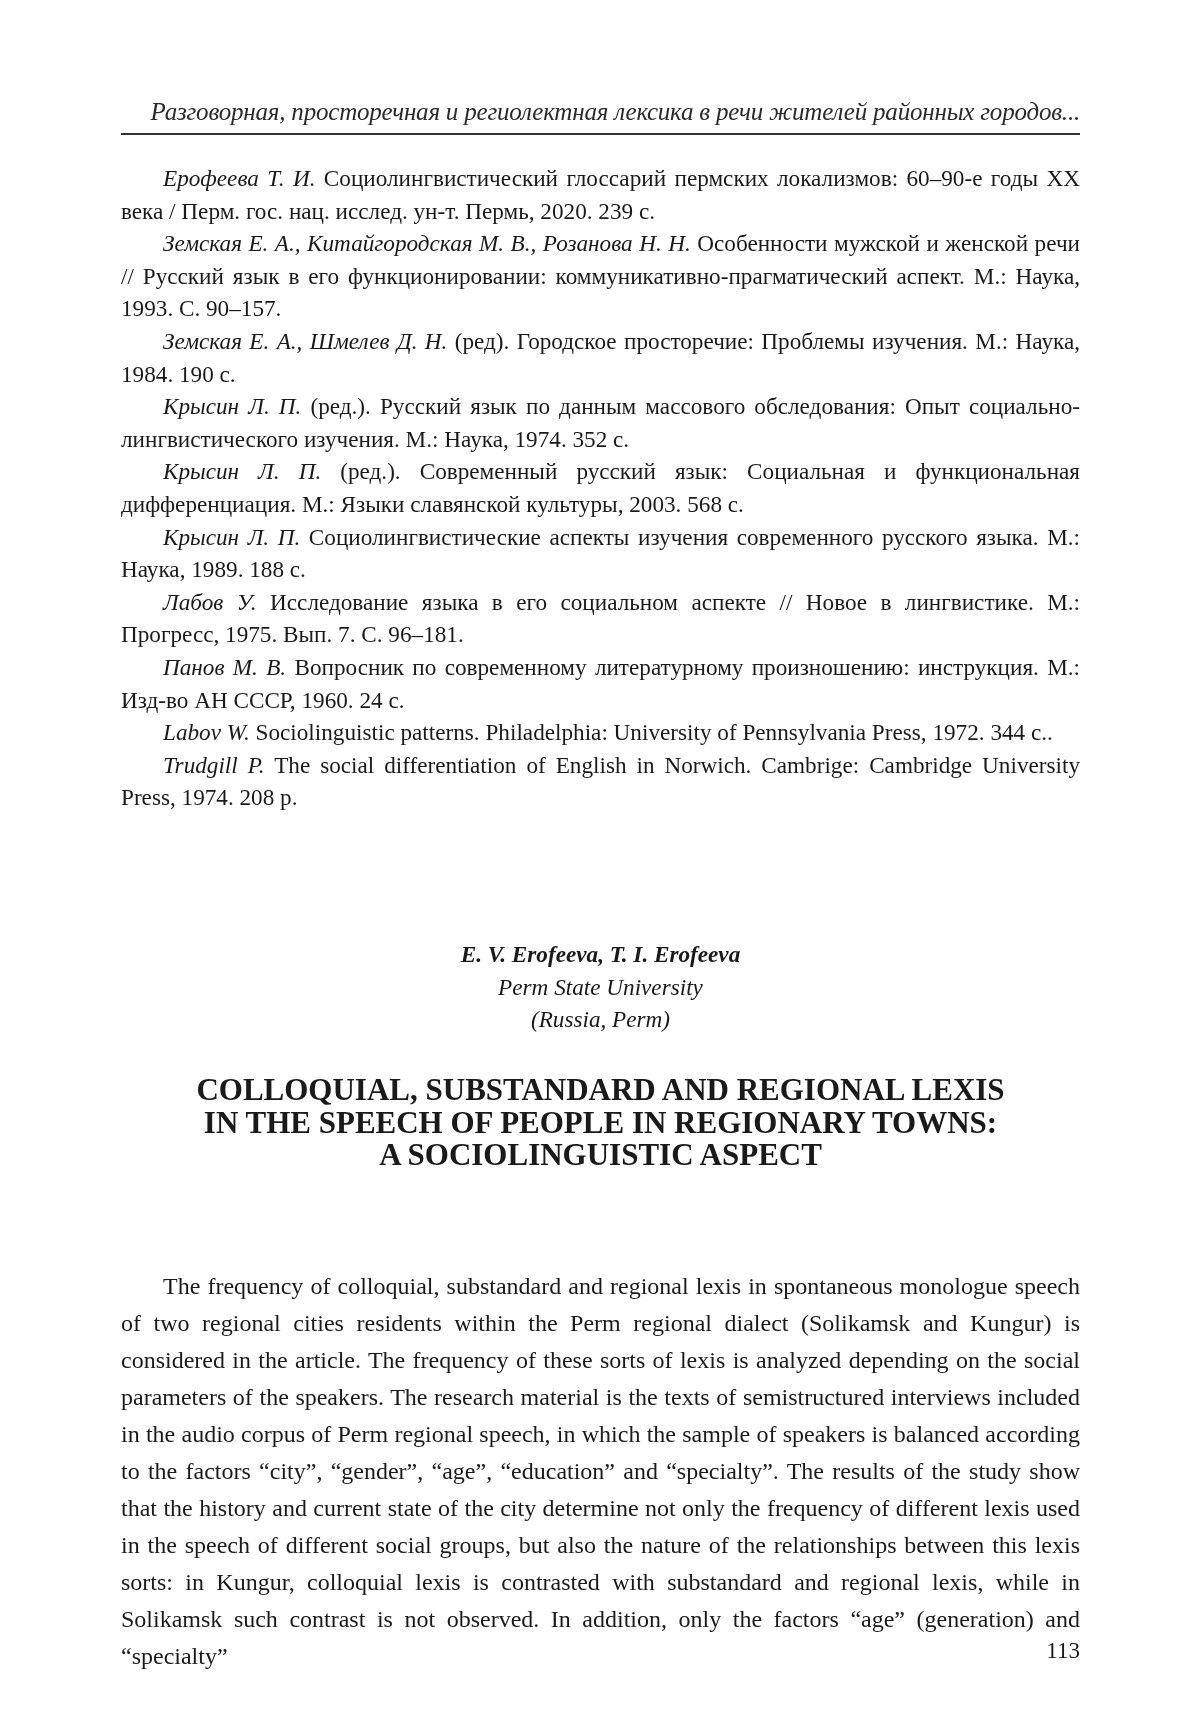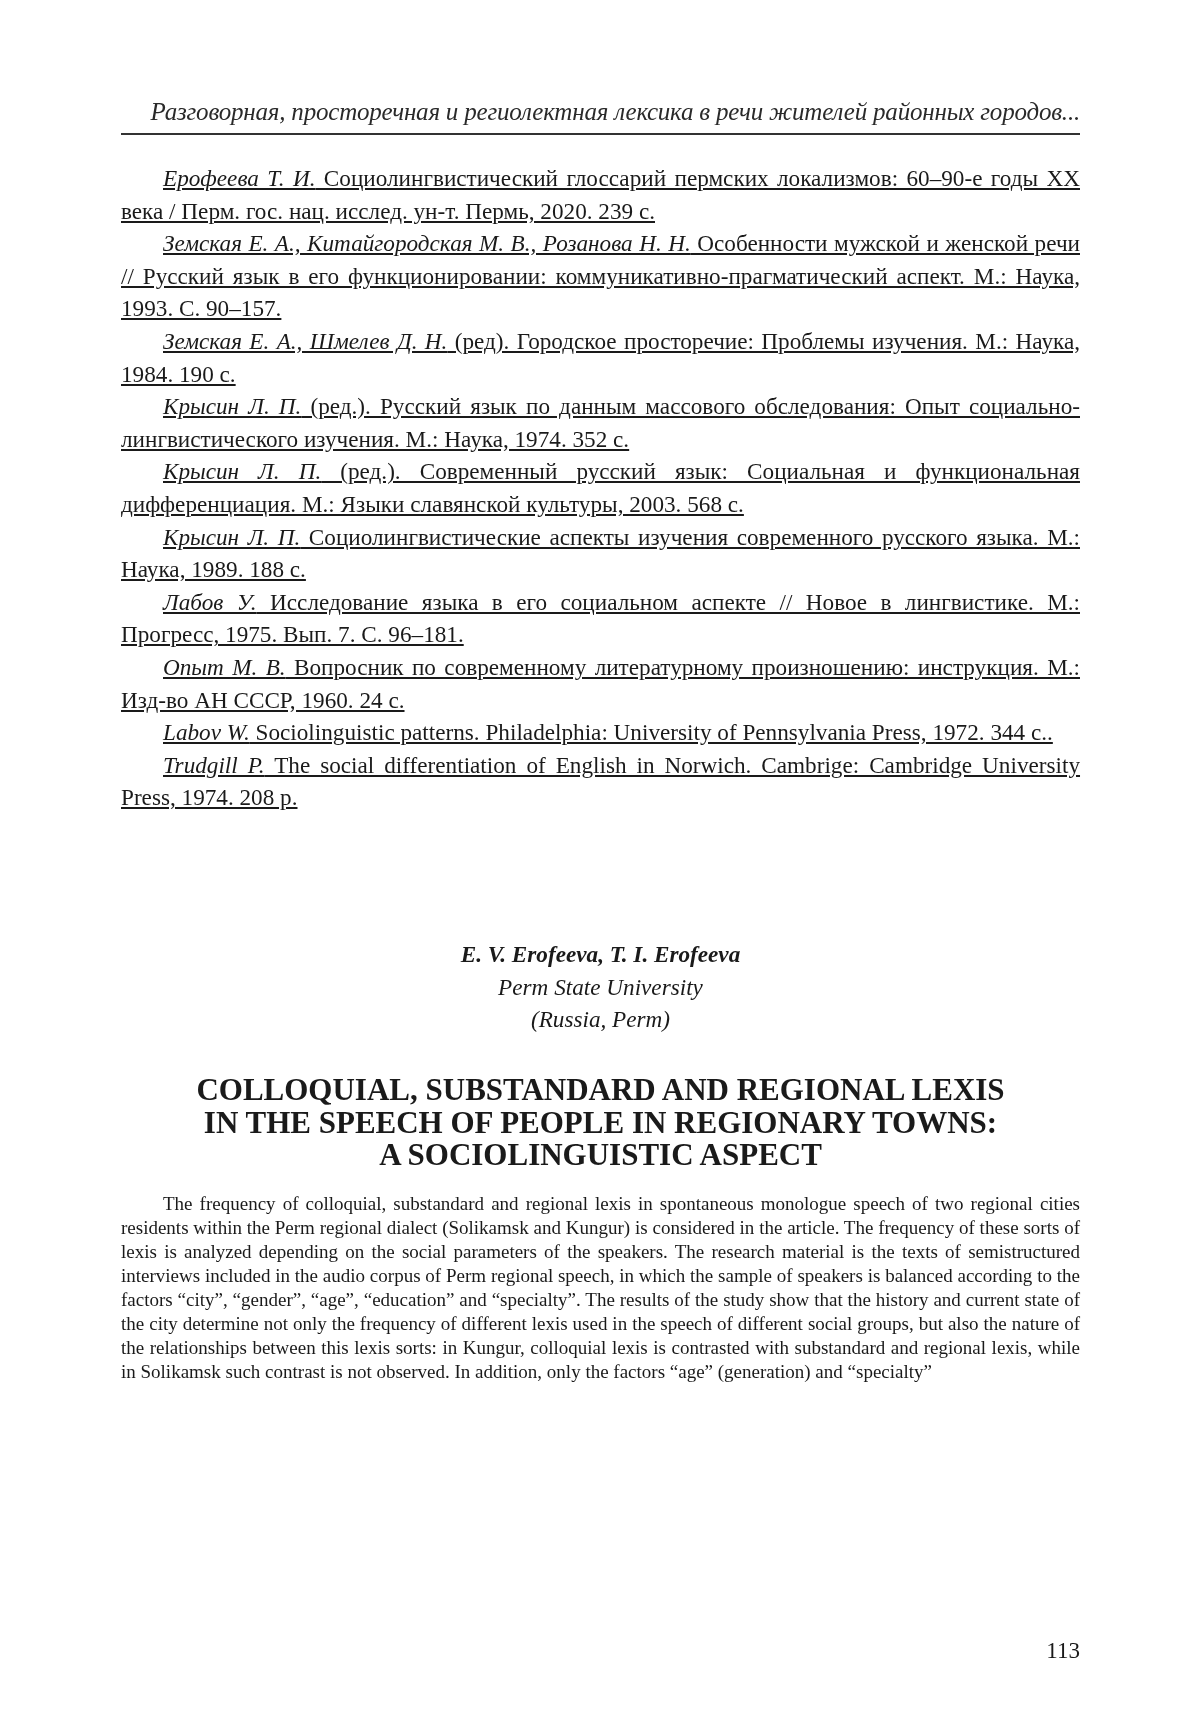--- a/index.html
+++ b/index.html
@@ -42,21 +42,20 @@
       border-top: 2px solid #333;
     }
     .refs {
       position: absolute;
       top: 162px;
       left: 0;
       width: 959px;
       font-size: 23.2px;
       line-height: 32.6px;
       text-align: justify;
-      text-decoration: underline;
     }
     .ref {
       text-indent: 42px;
       margin: 0;
     }
     .ref .author { font-style: italic; }
     .authors-block {
       position: absolute;
       top: 926px;
       left: 0;
@@ -74,25 +73,25 @@
       left: 0;
       width: 959px;
       text-align: center;
       font-weight: bold;
       font-size: 31px;
       line-height: 32.6px;
       text-transform: uppercase;
     }
     .abstract {
       position: absolute;
-      top: 1192px;
+      top: 1268px;
       left: 0;
       width: 959px;
-      font-size: 19px;
-      line-height: 24px;
+      font-size: 24px;
+      line-height: 37px;
       text-align: justify;
       text-indent: 42px;
       margin: 0;
     }
     .page-number {
       position: absolute;
       top: 1637px;
       right: 0;
       font-size: 23px;
       line-height: 28px;
@@ -107,21 +106,21 @@
   <div class="header-rule"></div>
 
   <div class="refs">
     <p class="ref"><span class="author">Ерофеева Т. И.</span><span> Социолингвистический глоссарий пермских локализмов: 60–90-е годы XX века / Перм. гос. нац. исслед. ун-т. Пермь, 2020. 239 с.</span></p>
     <p class="ref"><span class="author">Земская Е. А., Китайгородская М. В., Розанова Н. Н.</span><span> Особенности мужской и женской речи // Русский язык в его функционировании: коммуникативно-прагматический аспект. М.: Наука, 1993. С. 90–157.</span></p>
     <p class="ref"><span class="author">Земская Е. А., Шмелев Д. Н.</span><span> (ред). Городское просторечие: Проблемы изучения. М.: Наука, 1984. 190 с.</span></p>
     <p class="ref"><span class="author">Крысин Л. П.</span><span> (ред.). Русский язык по данным массового обследования: Опыт социально-лингвистического изучения. М.: Наука, 1974. 352 с.</span></p>
     <p class="ref"><span class="author">Крысин Л. П.</span><span> (ред.). Современный русский язык: Социальная и функциональная дифференциация. М.: Языки славянской культуры, 2003. 568 с.</span></p>
     <p class="ref"><span class="author">Крысин Л. П.</span><span> Социолингвистические аспекты изучения современного русского языка. М.: Наука, 1989. 188 с.</span></p>
     <p class="ref"><span class="author">Лабов У.</span><span> Исследование языка в его социальном аспекте // Новое в лингвистике. М.: Прогресс, 1975. Вып. 7. С. 96–181.</span></p>
-    <p class="ref"><span class="author">Опыт М. В.</span><span> Вопросник по современному литературному произношению: инструкция. М.: Изд-во АН СССР, 1960. 24 с.</span></p>
+    <p class="ref"><span class="author">Панов М. В.</span><span> Вопросник по современному литературному произношению: инструкция. М.: Изд-во АН СССР, 1960. 24 с.</span></p>
     <p class="ref"><span class="author">Labov W.</span><span> Sociolinguistic patterns. Philadelphia: University of Pennsylvania Press, 1972. 344 с..</span></p>
     <p class="ref"><span class="author">Trudgill P.</span><span> The social differentiation of English in Norwich. Cambrige: Cambridge University Press, 1974. 208 p.</span></p>
   </div>
 
   <div class="authors-block">
     <div class="names">E. V. Erofeeva, T. I. Erofeeva</div>
     <div class="affil">Perm State University</div>
     <div class="affil">(Russia, Perm)</div>
   </div>
 

